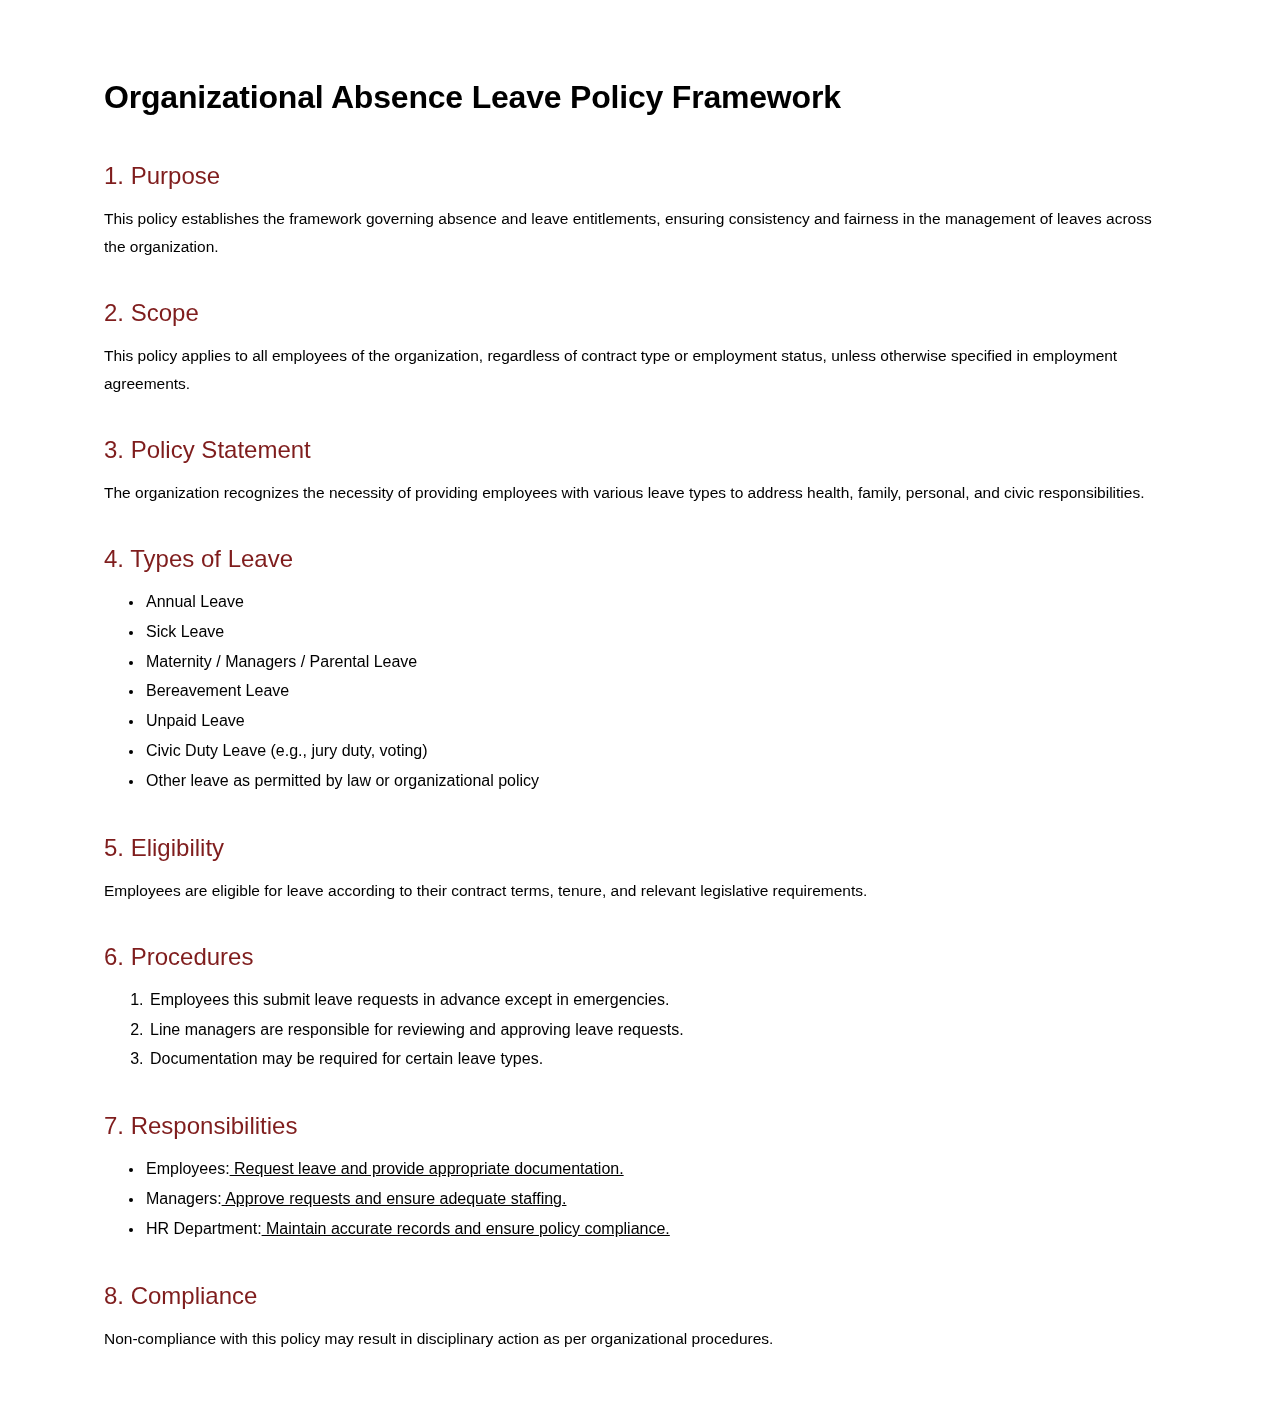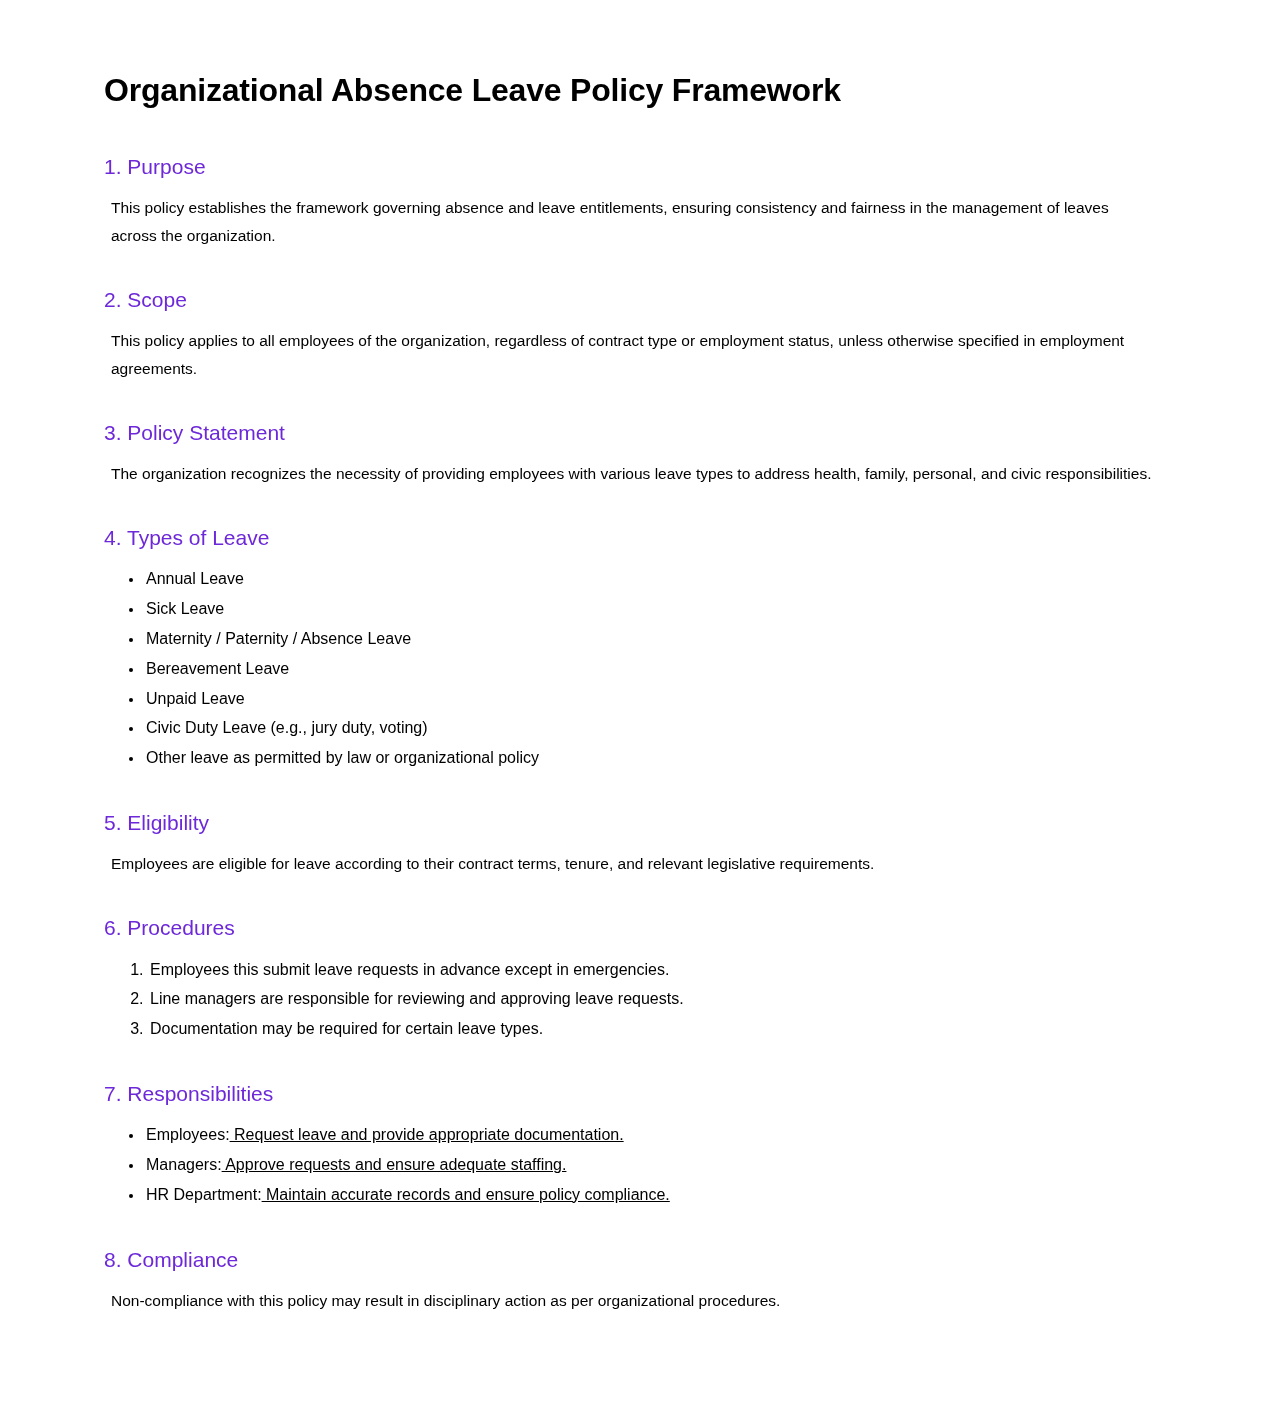--- a/index.html
+++ b/index.html
@@ -19,41 +19,41 @@
     box-sizing: border-box;
     width: 1263px;
     min-height: 1409px;
     padding: 72px 104px 40px 104px;
     background: #ffffff;
   }
   .doc-title {
     font-size: 32px;
     font-weight: bold;
     line-height: 1.15;
-    margin: 0 0 44px 0;
+    margin: 7px 0 44px 0;
     letter-spacing: -0.2px;
     color: #000000;
   }
   .section {
     margin: 0 0 36px 0;
   }
   .section:last-child {
     margin-bottom: 0;
   }
   .section-heading {
-    font-size: 21px;
+    font-size: 24px;
     font-weight: normal;
     line-height: 1.3;
     margin: 0 0 14px 0;
-    color: #6d28d9;
+    color: #7f1d1d;
   }
   .section-para {
     font-size: 15.5px;
     line-height: 1.8;
-    margin: 7px;
+    margin: 0;
     color: #000000;
     max-width: 1055px;
   }
   ul.policy-list,
   ol.policy-list {
     margin: 13px 0 0 0;
     padding-left: 40px;
     font-size: 16px;
     line-height: 1.8;
     color: #000000;
@@ -101,21 +101,21 @@
   <section class="section">
     <h2 class="section-heading">3. Policy Statement</h2>
     <p class="section-para">The organization recognizes the necessity of providing employees with various leave types to address health, family, personal, and civic responsibilities.</p>
   </section>
 
   <section class="section">
     <h2 class="section-heading">4. Types of Leave</h2>
     <ul class="policy-list">
       <li>Annual Leave</li>
       <li>Sick Leave</li>
-      <li>Maternity / Paternity / Absence Leave</li>
+      <li>Maternity / Managers / Parental Leave</li>
       <li>Bereavement Leave</li>
       <li>Unpaid Leave</li>
       <li>Civic Duty Leave (e.g., jury duty, voting)</li>
       <li>Other leave as permitted by law or organizational policy</li>
     </ul>
   </section>
 
   <section class="section">
     <h2 class="section-heading">5. Eligibility</h2>
     <p class="section-para">Employees are eligible for leave according to their contract terms, tenure, and relevant legislative requirements.</p>

